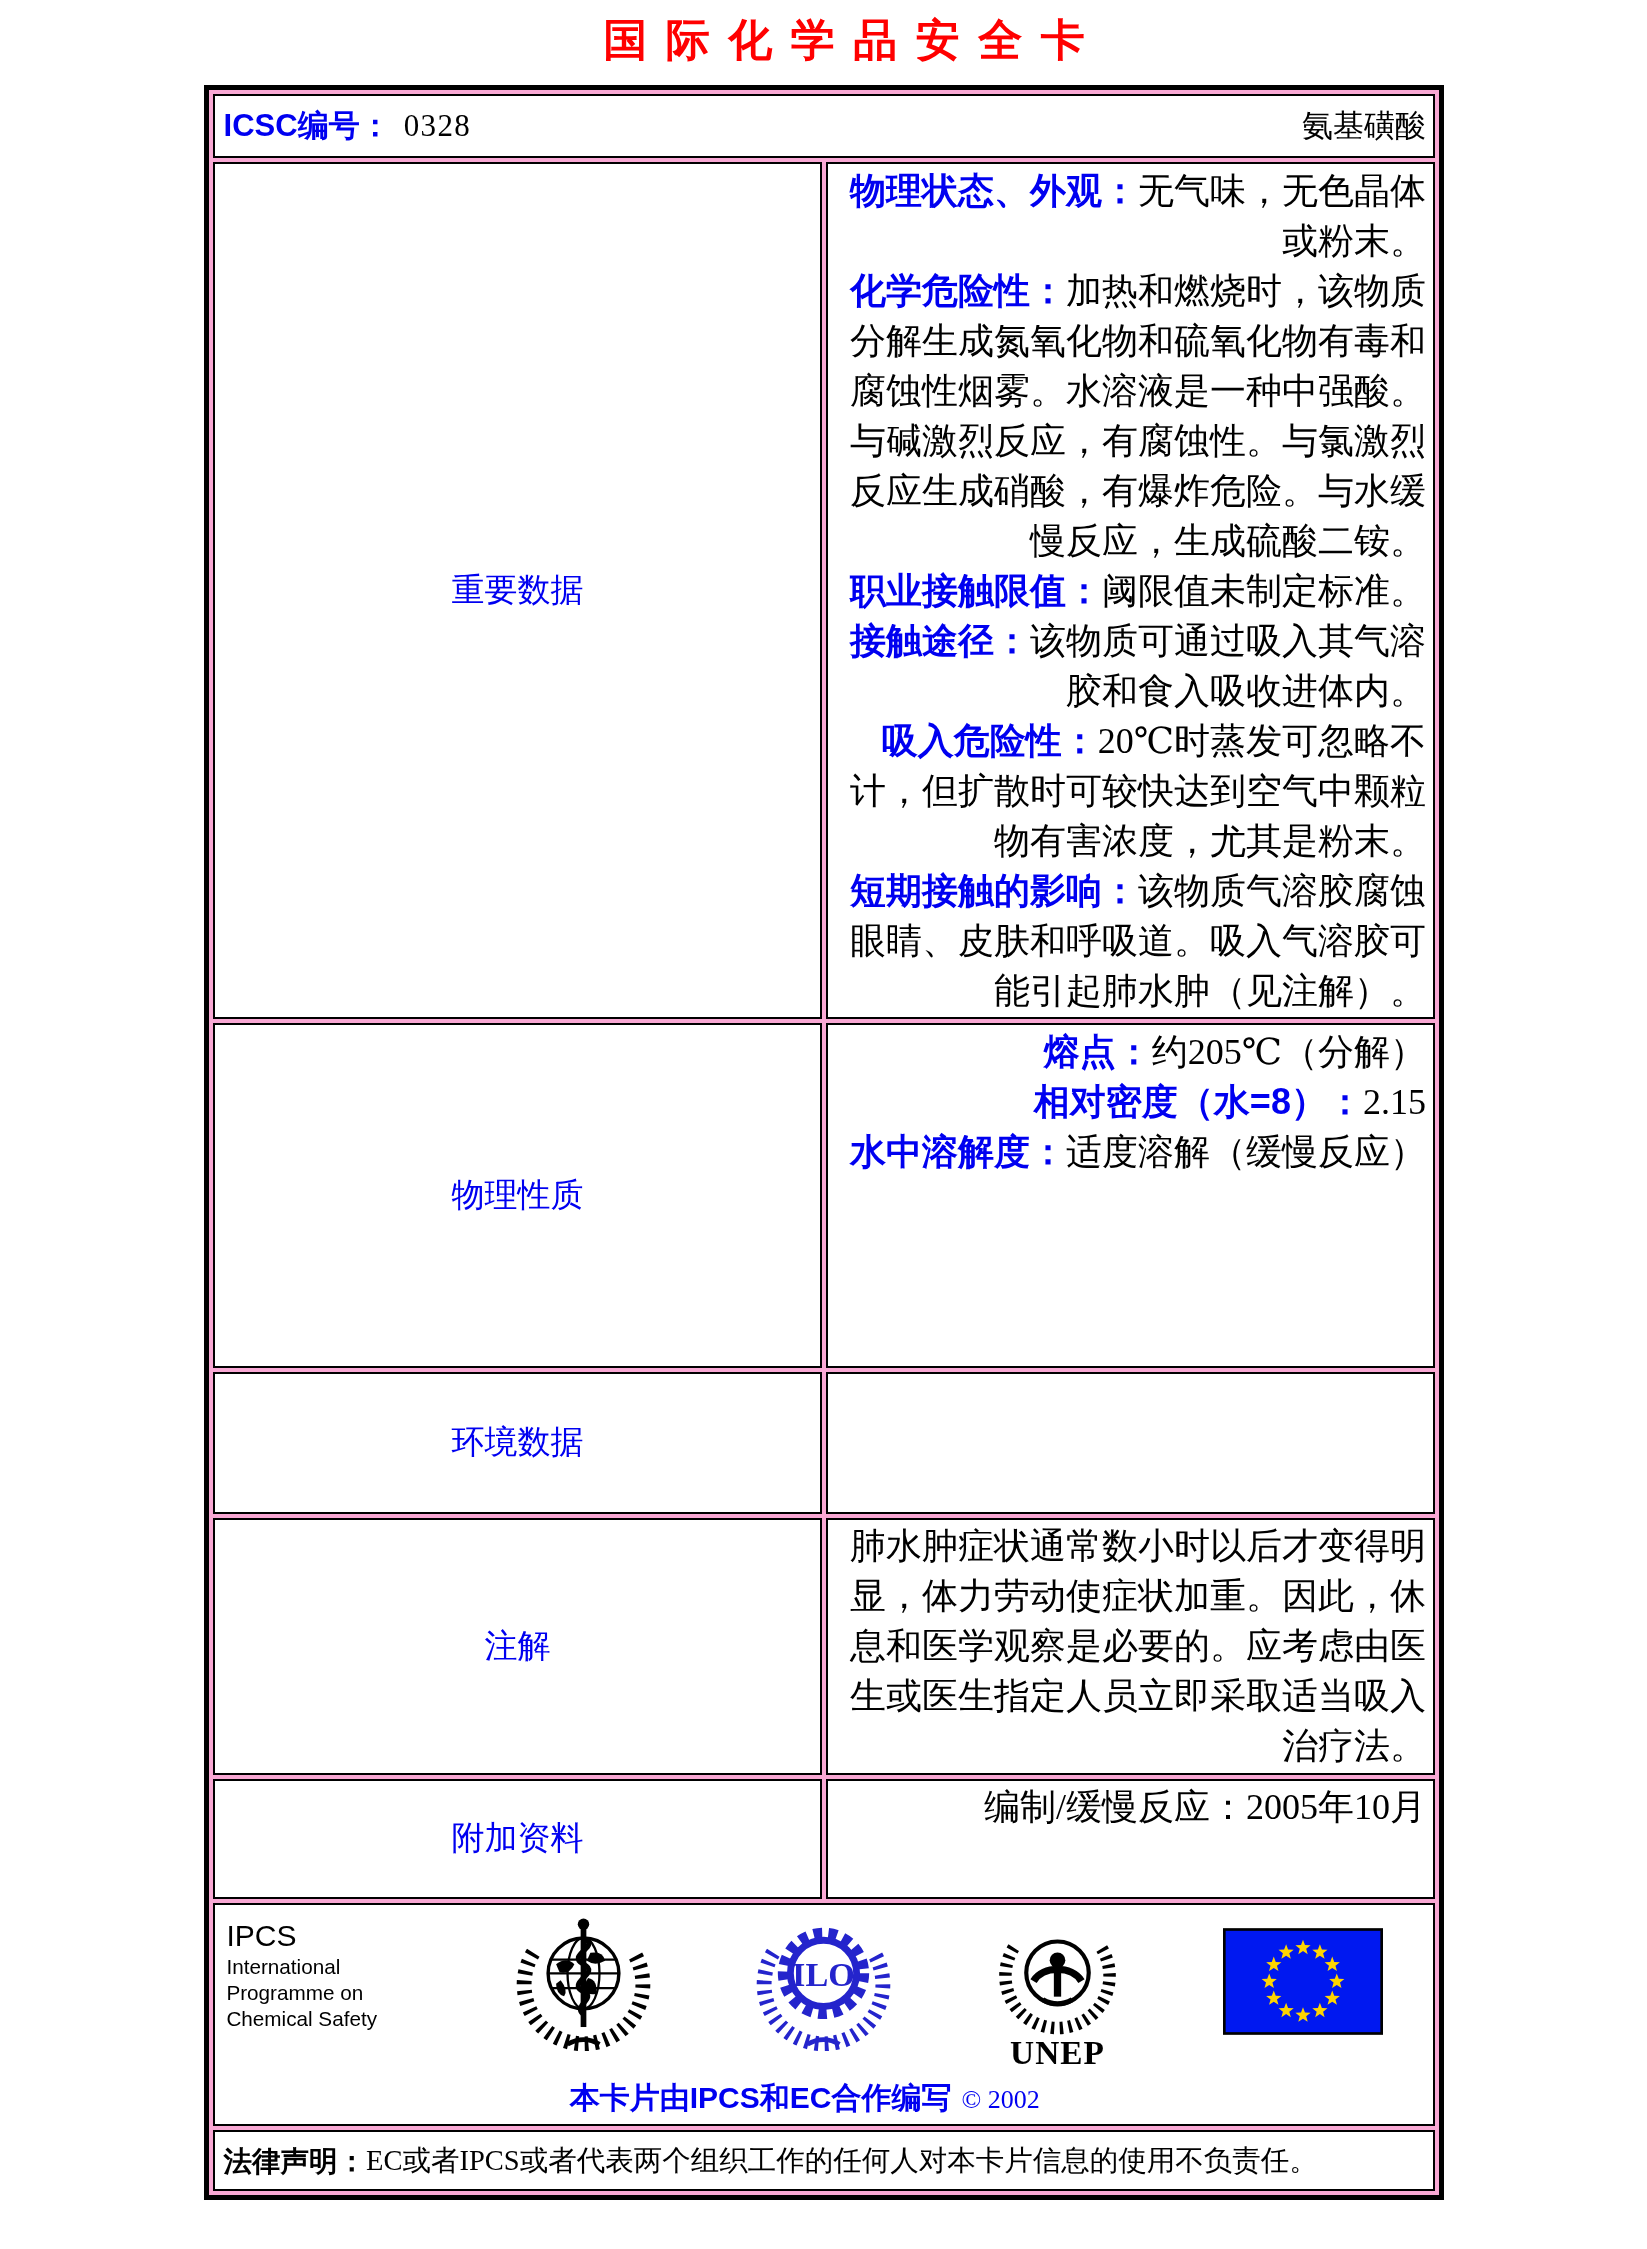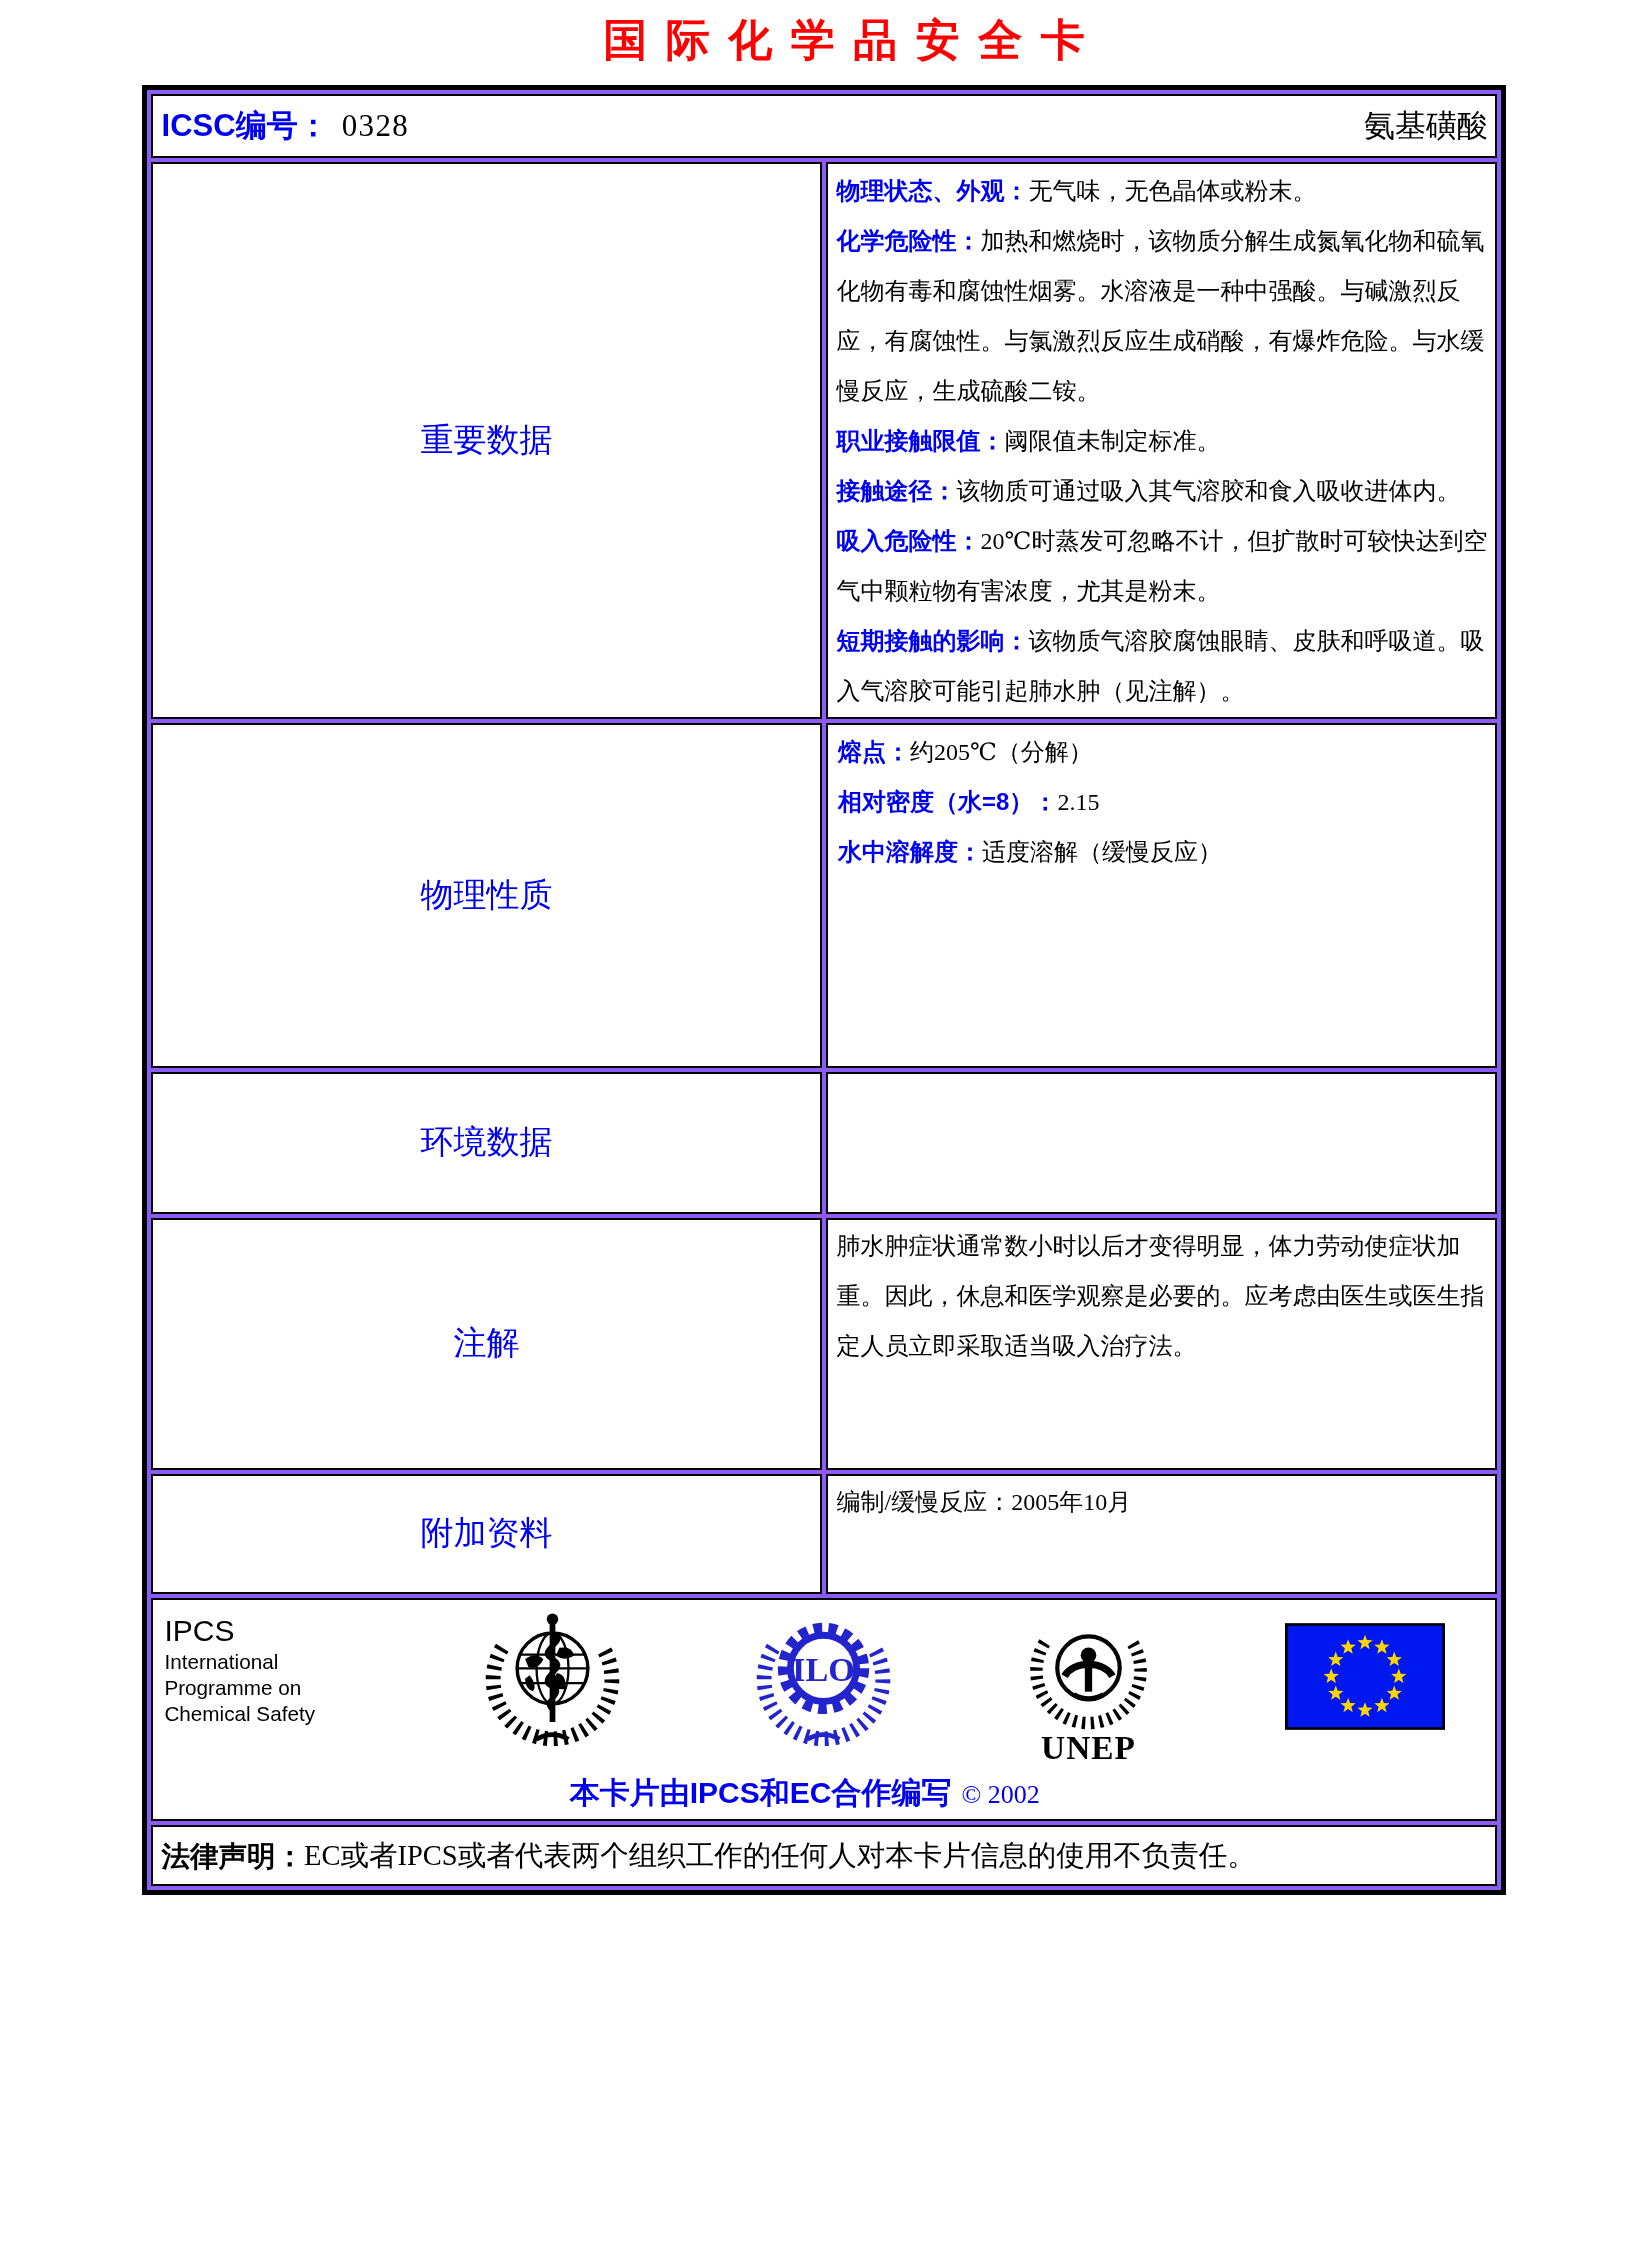--- a/index.html
+++ b/index.html
@@ -8,43 +8,43 @@
     font-family:"Liberation Serif","DejaVu Serif",serif;color:#000;
     overflow:hidden;
   }
   .main-title{
     margin:11.4px 0 10px 0;text-align:center;
     font-family:"Liberation Sans","DejaVu Sans",sans-serif;
     font-weight:bold;font-size:44px;color:#ff0000;
     letter-spacing:18.5px;text-indent:18.5px;padding-left:40px;
   }
   table.card{
-    width:1364px;margin:15px auto;border:5.7px solid #000;
-    border-collapse:separate;border-spacing:4.3px;background:#8b5cf6;
+    width:1240px;margin:15px auto;border:5.7px solid #000;
+    border-collapse:separate;border-spacing:4.3px;background:#f9a8d4;
     table-layout:fixed;
   }
   td{border:2.9px solid #000;vertical-align:top;background:#fff;padding:0;}
   td.label-cell{
     width:170px;vertical-align:middle;text-align:center;
     font-family:"Liberation Sans","DejaVu Sans",sans-serif;
     font-weight:normal;color:#0000f0;font-size:33px;
   }
   .cell-inner{padding:1.4px 7.1px 1.4px 8.6px;}
   .hdr-inner{
     min-height:60px;display:flex;align-items:center;justify-content:space-between;
     padding:0 7.1px 0 8.6px;font-size:31px;
   }
   .hdr-left{display:flex;align-items:center;}
   .icsc-label{
     font-family:"Liberation Sans","DejaVu Sans",sans-serif;
     font-weight:bold;color:#0000f0;
   }
   .icsc-number{color:#000;margin-left:13px;letter-spacing:1.4px;}
   .chem-name{color:#000;}
-  .content-cell p.para{margin:0;font-size:24px;line-height:50px;color:#000;}
+  .content-cell p.para{margin:0;font-size:36px;line-height:50px;color:#000;text-align:right;}
   .plabel{
     font-family:"Liberation Sans","DejaVu Sans",sans-serif;
     font-weight:bold;color:#0000f0;
   }
   .min-important{min-height:507px;}
   .min-physical{min-height:338px;padding-left:10px;}
   .min-env{min-height:135px;}
   .min-notes{min-height:245px;}
   .min-add{min-height:114px;}
   .footer-inner{min-height:194px;padding:8.6px 50px 4.3px 11.4px;}

